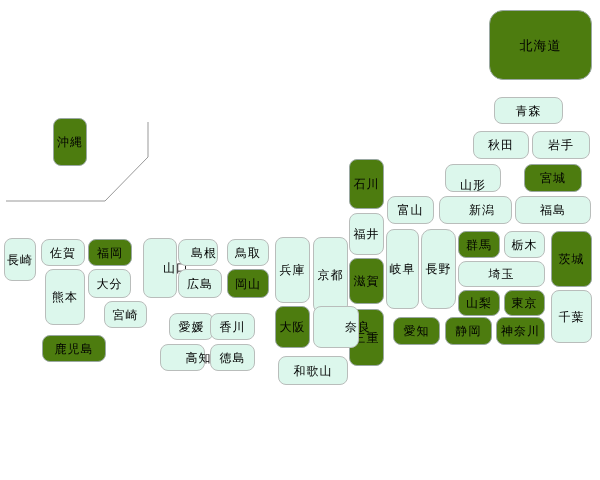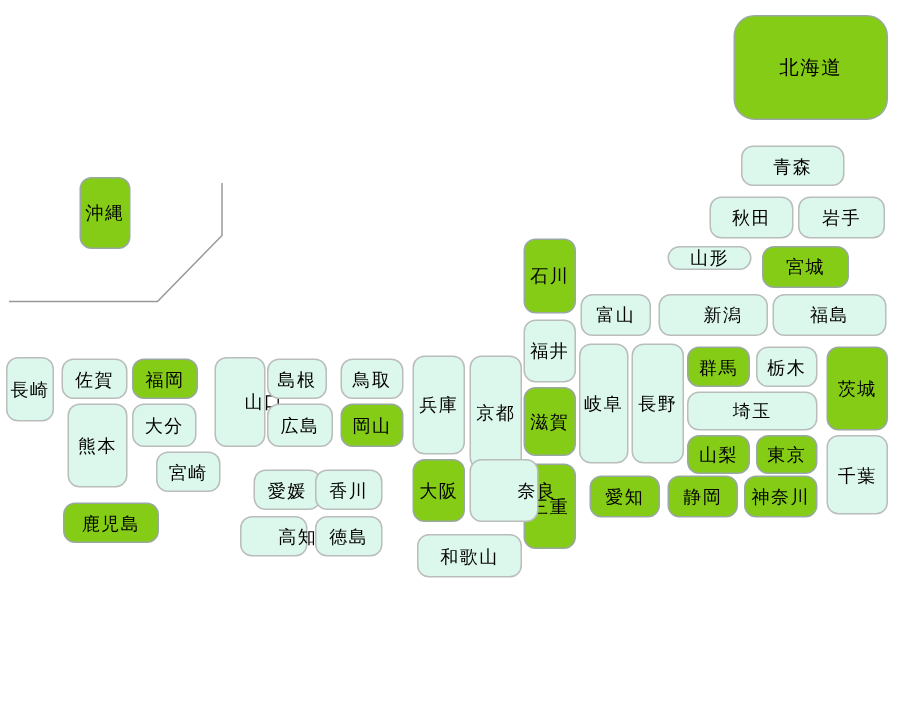--- a/index.html
+++ b/index.html
@@ -14,21 +14,21 @@
     border:1px solid #b9bdbb;
     border-radius:8px;
     font-size:12px;
     letter-spacing:1px;
     color:#000000;
     white-space:nowrap;
     cursor:pointer;
     line-height:1;
   }
   .pref.selected{
-    background:#84cc16;
+    background:#4d7c0f;
     border-color:#9aa8a2;
   }
   .pref.big{
     border-radius:14px;
     font-size:13px;
   }
   .pref span{pointer-events:none;}
 </style>
 </head>
 <body>
@@ -46,24 +46,24 @@
       </div>
       <div class="pref" style="left: 494px; top: 97px; width: 69px; height: 27px;">
         <span>青森</span>
       </div>
       <div class="pref" style="left: 473px; top: 131px; width: 56px; height: 28px;">
         <span>秋田</span>
       </div>
       <div class="pref" style="left: 532px; top: 131px; width: 58px; height: 28px;">
         <span>岩手</span>
       </div>
-      <div class="pref" style="left: 445px; top: 164px; width: 56px; height: 16px;">
+      <div class="pref" style="left: 445px; top: 164px; width: 56px; height: 28px; align-items: flex-end;">
         <span>山形</span>
       </div>
-      <div class="pref selected" style="left: 508px; top: 164px; width: 58px; height: 28px;">
+      <div class="pref selected" style="left: 524px; top: 164px; width: 58px; height: 28px;">
         <span>宮城</span>
       </div>
       <div class="pref" style="left: 387px; top: 196px; width: 47px; height: 28px;">
         <span>富山</span>
       </div>
       <div class="pref" style="left: 439px; top: 196px; width: 73px; height: 28px; padding-left: 13px;">
         <span>新潟</span>
       </div>
       <div class="pref" style="left: 515px; top: 196px; width: 76px; height: 28px;">
         <span>福島</span>
@@ -76,21 +76,21 @@
       </div>
       <div class="pref selected" style="left: 349px; top: 258px; width: 35px; height: 46px;">
         <span>滋賀</span>
       </div>
       <div class="pref selected" style="left: 349px; top: 309px; width: 35px; height: 57px;">
         <span>三重</span>
       </div>
       <div class="pref" style="left: 386px; top: 229px; width: 33px; height: 80px;">
         <span>岐阜</span>
       </div>
-      <div class="pref" style="left: 421px; top: 229px; width: 35px; height: 80px;">
+      <div class="pref" style="left: 421px; top: 229px; width: 35px; height: 80px; border-radius: 10px;">
         <span>長野</span>
       </div>
       <div class="pref selected" style="left: 458px; top: 231px; width: 42px; height: 27px;">
         <span>群馬</span>
       </div>
       <div class="pref" style="left: 504px; top: 231px; width: 41px; height: 27px;">
         <span>栃木</span>
       </div>
       <div class="pref selected" style="left: 551px; top: 231px; width: 41px; height: 56px;">
         <span>茨城</span>
@@ -127,21 +127,21 @@
       </div>
       <div class="pref" style="left: 313px; top: 306px; width: 35px; height: 42px; padding-left: 44px;">
         <span>奈良</span>
       </div>
       <div class="pref" style="left: 278px; top: 356px; width: 70px; height: 29px;">
         <span>和歌山</span>
       </div>
       <div class="pref" style="left: 143px; top: 238px; width: 31px; height: 60px; padding-left: 32px;">
         <span>山口</span>
       </div>
-      <div class="pref" style="left: 178px; top: 239px; width: 40px; height: 27px;">
+      <div class="pref" style="left: 178px; top: 239px; width: 40px; height: 27px; justify-content: flex-end;">
         <span>島根</span>
       </div>
       <div class="pref" style="left: 227px; top: 239px; width: 42px; height: 27px;">
         <span>鳥取</span>
       </div>
       <div class="pref" style="left: 178px; top: 269px; width: 44px; height: 29px;">
         <span>広島</span>
       </div>
       <div class="pref selected" style="left: 227px; top: 269px; width: 42px; height: 29px;">
         <span>岡山</span>

